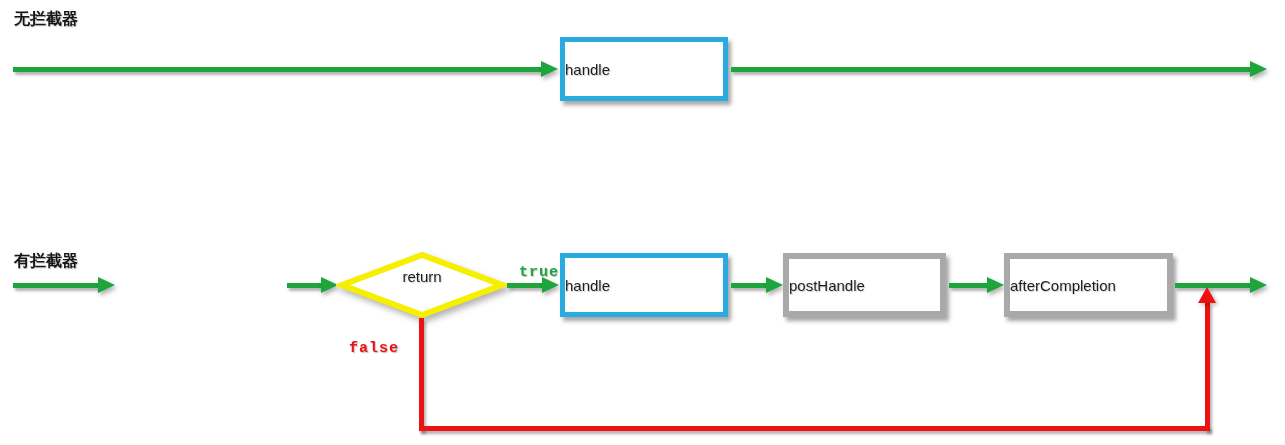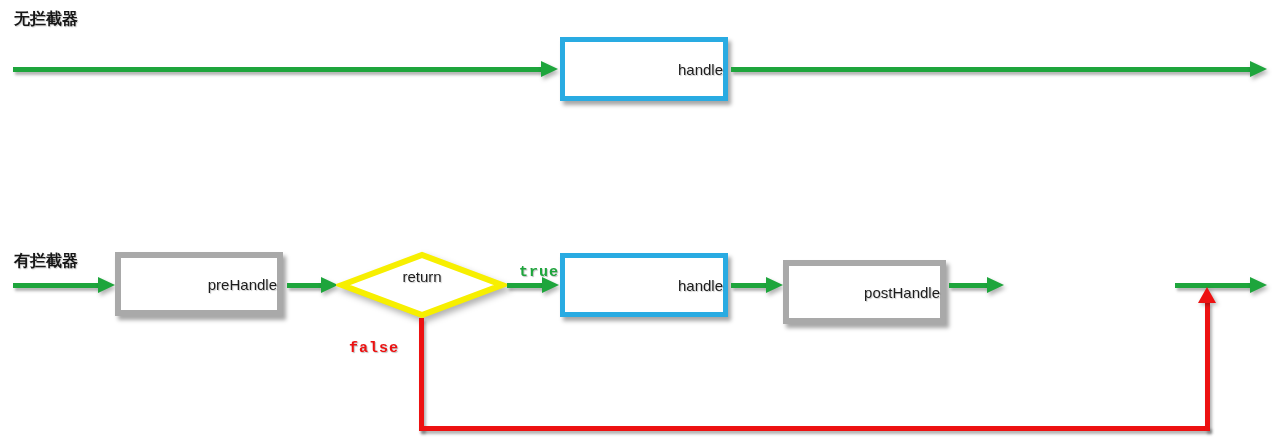--- a/index.html
+++ b/index.html
@@ -24,21 +24,21 @@
     box-shadow:2px 3px 3px rgba(0,0,0,.3);
   }
   .ah-right{
     position:absolute;width:0;height:0;
     border-top:8px solid transparent;border-bottom:8px solid transparent;
     border-left:17px solid var(--flow_green);
     filter:drop-shadow(2px 3px 2px rgba(0,0,0,.3));
   }
   .node{
     position:absolute;box-sizing:border-box;background:#fff;
-    display:flex;align-items:center;justify-content:flex-end;
+    display:flex;align-items:center;justify-content:flex-start;
     font-size:15px;color:var(--text_dark);
     box-shadow:3px 4px 4px rgba(0,0,0,.35);
     text-shadow:1px 1px 1px rgba(0,0,0,.2);
   }
   .node.blue{border:5px solid var(--handle_blue);}
   .node.gray{border:6px solid var(--box_gray);}
   .diamond{position:absolute;filter:drop-shadow(3px 4px 3px rgba(0,0,0,.3));}
   .diamond polygon{fill:#fff;stroke:var(--diamond_yellow);stroke-width:6;}
   .diamond-label{
     position:absolute;display:flex;align-items:center;justify-content:center;
@@ -77,23 +77,20 @@
   </div>
 
   <div class="hline" style="left:731px;top:67px;width:519px;"></div>
   <div class="ah-right" style="left:1250px;top:61px;"></div>
 
   <div class="sec-title" style="left:14px;top:211px;margin-top:40px;">有拦截器</div>
 
   <div class="hline" style="left:13px;top:283px;width:85px;"></div>
   <div class="ah-right" style="left:98px;top:277px;"></div>
 
-  <div class="node gray" style="left:115px;top:252px;width:168px;height:64px;">
-    <span>preHandle</span>
-  </div>
 
   <div class="hline" style="left:287px;top:283px;width:34px;"></div>
   <div class="ah-right" style="left:321px;top:277px;"></div>
 
   <svg class="diamond" style="left:336px;top:249px;" width="172" height="72" viewBox="0 0 172 72">
     <polygon points="6,36 86,6 166,36 86,66"></polygon>
   </svg>
   <div class="diamond-label" style="left:336px;top:240px;width:172px;height:72px;text-align:center;">return</div>
 
   <div class="branch-label true" style="left:506px;top:264px;margin-left:13px;">true</div>
@@ -101,27 +98,30 @@
   <div class="hline" style="left:507px;top:283px;width:35px;"></div>
   <div class="ah-right" style="left:542px;top:277px;"></div>
 
   <div class="node blue" style="left:560px;top:253px;width:168px;height:64px;">
     <span>handle</span>
   </div>
 
   <div class="hline" style="left:731px;top:283px;width:35px;"></div>
   <div class="ah-right" style="left:766px;top:277px;"></div>
 
-  <div class="node gray" style="left:783px;top:260px;width:163px;height:64px;">
+  <div class="node gray" style="left:783px;top:253px;width:163px;height:64px;">
     <span>postHandle</span>
   </div>
 
   <div class="hline" style="left:949px;top:283px;width:38px;"></div>
   <div class="ah-right" style="left:987px;top:277px;"></div>
 
+  <div class="node gray" style="left:1004px;top:253px;width:169px;height:64px;">
+    <span>afterCompletion</span>
+  </div>
 
   <div class="hline" style="left:1175px;top:283px;width:75px;"></div>
   <div class="ah-right" style="left:1250px;top:277px;"></div>
 
   <div class="branch-label false" style="left:349px;top:340px;text-align:right;">false</div>
 
   <div class="rline" style="left:419px;top:318px;width:5px;height:113px;"></div>
   <div class="rline" style="left:419px;top:426px;width:791px;height:5px;"></div>
   <div class="rline" style="left:1205px;top:302px;width:5px;height:129px;"></div>
   <div class="ah-up" style="left:1198px;top:287px;"></div>

